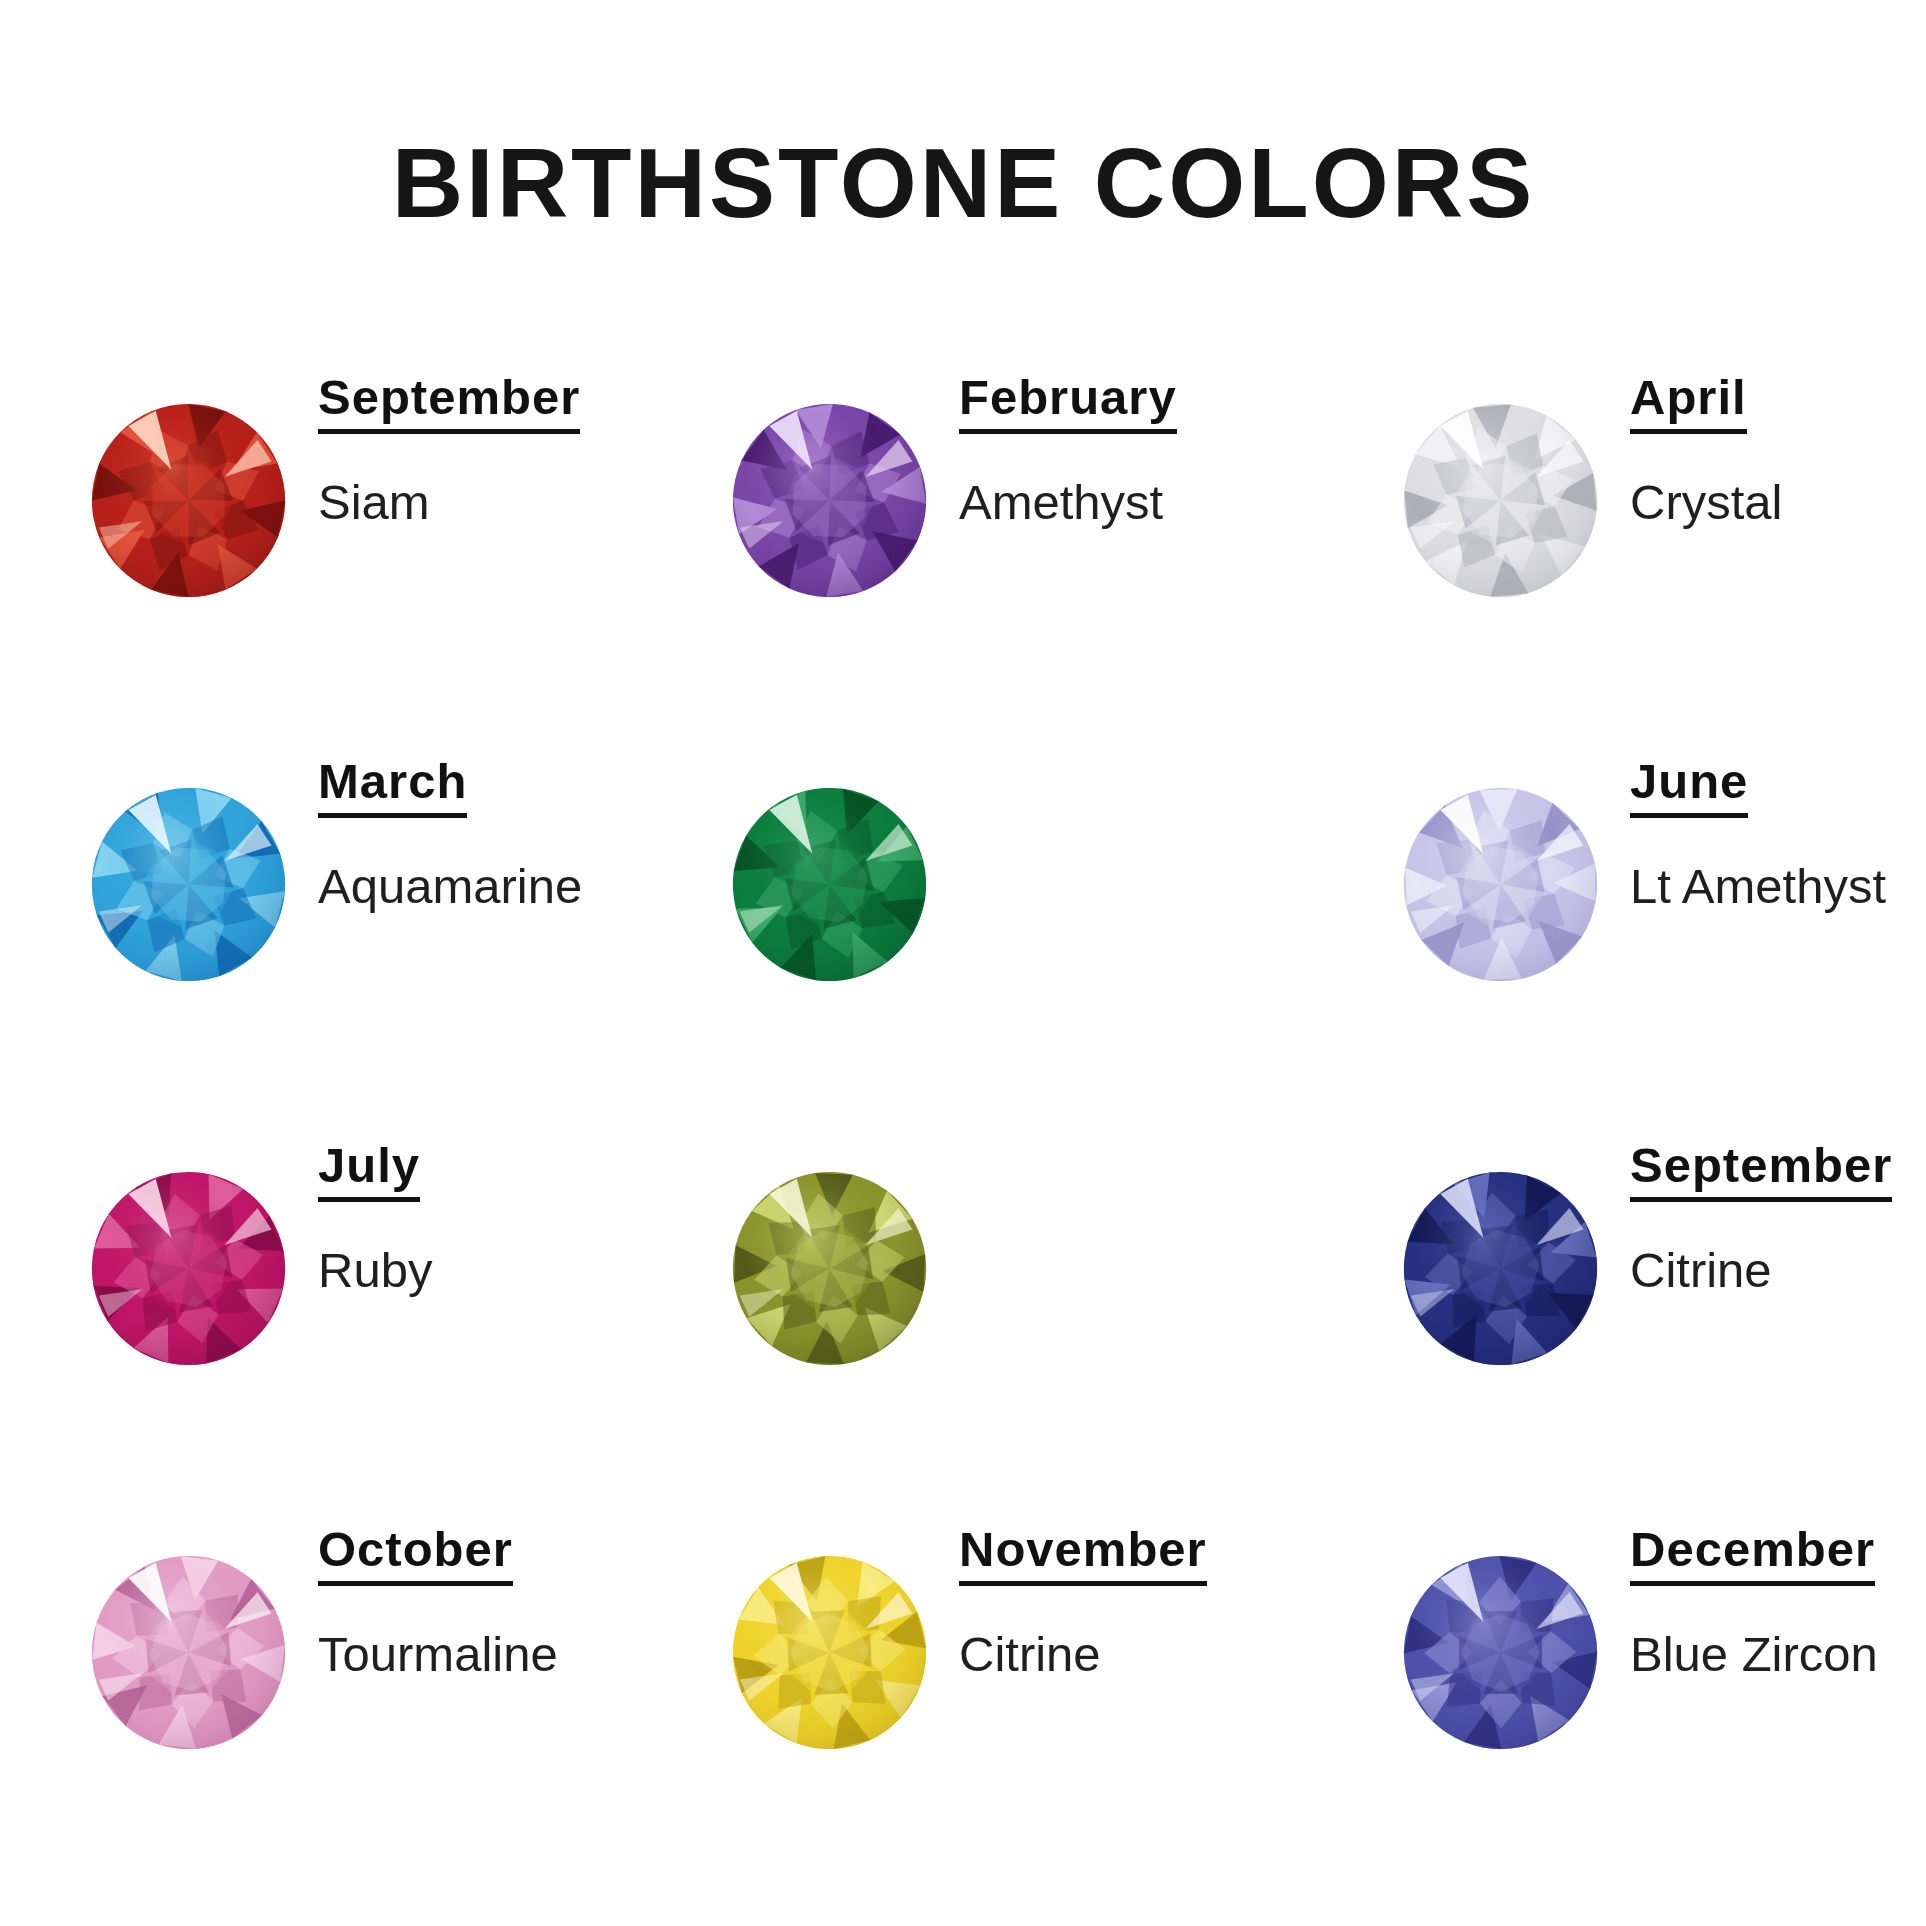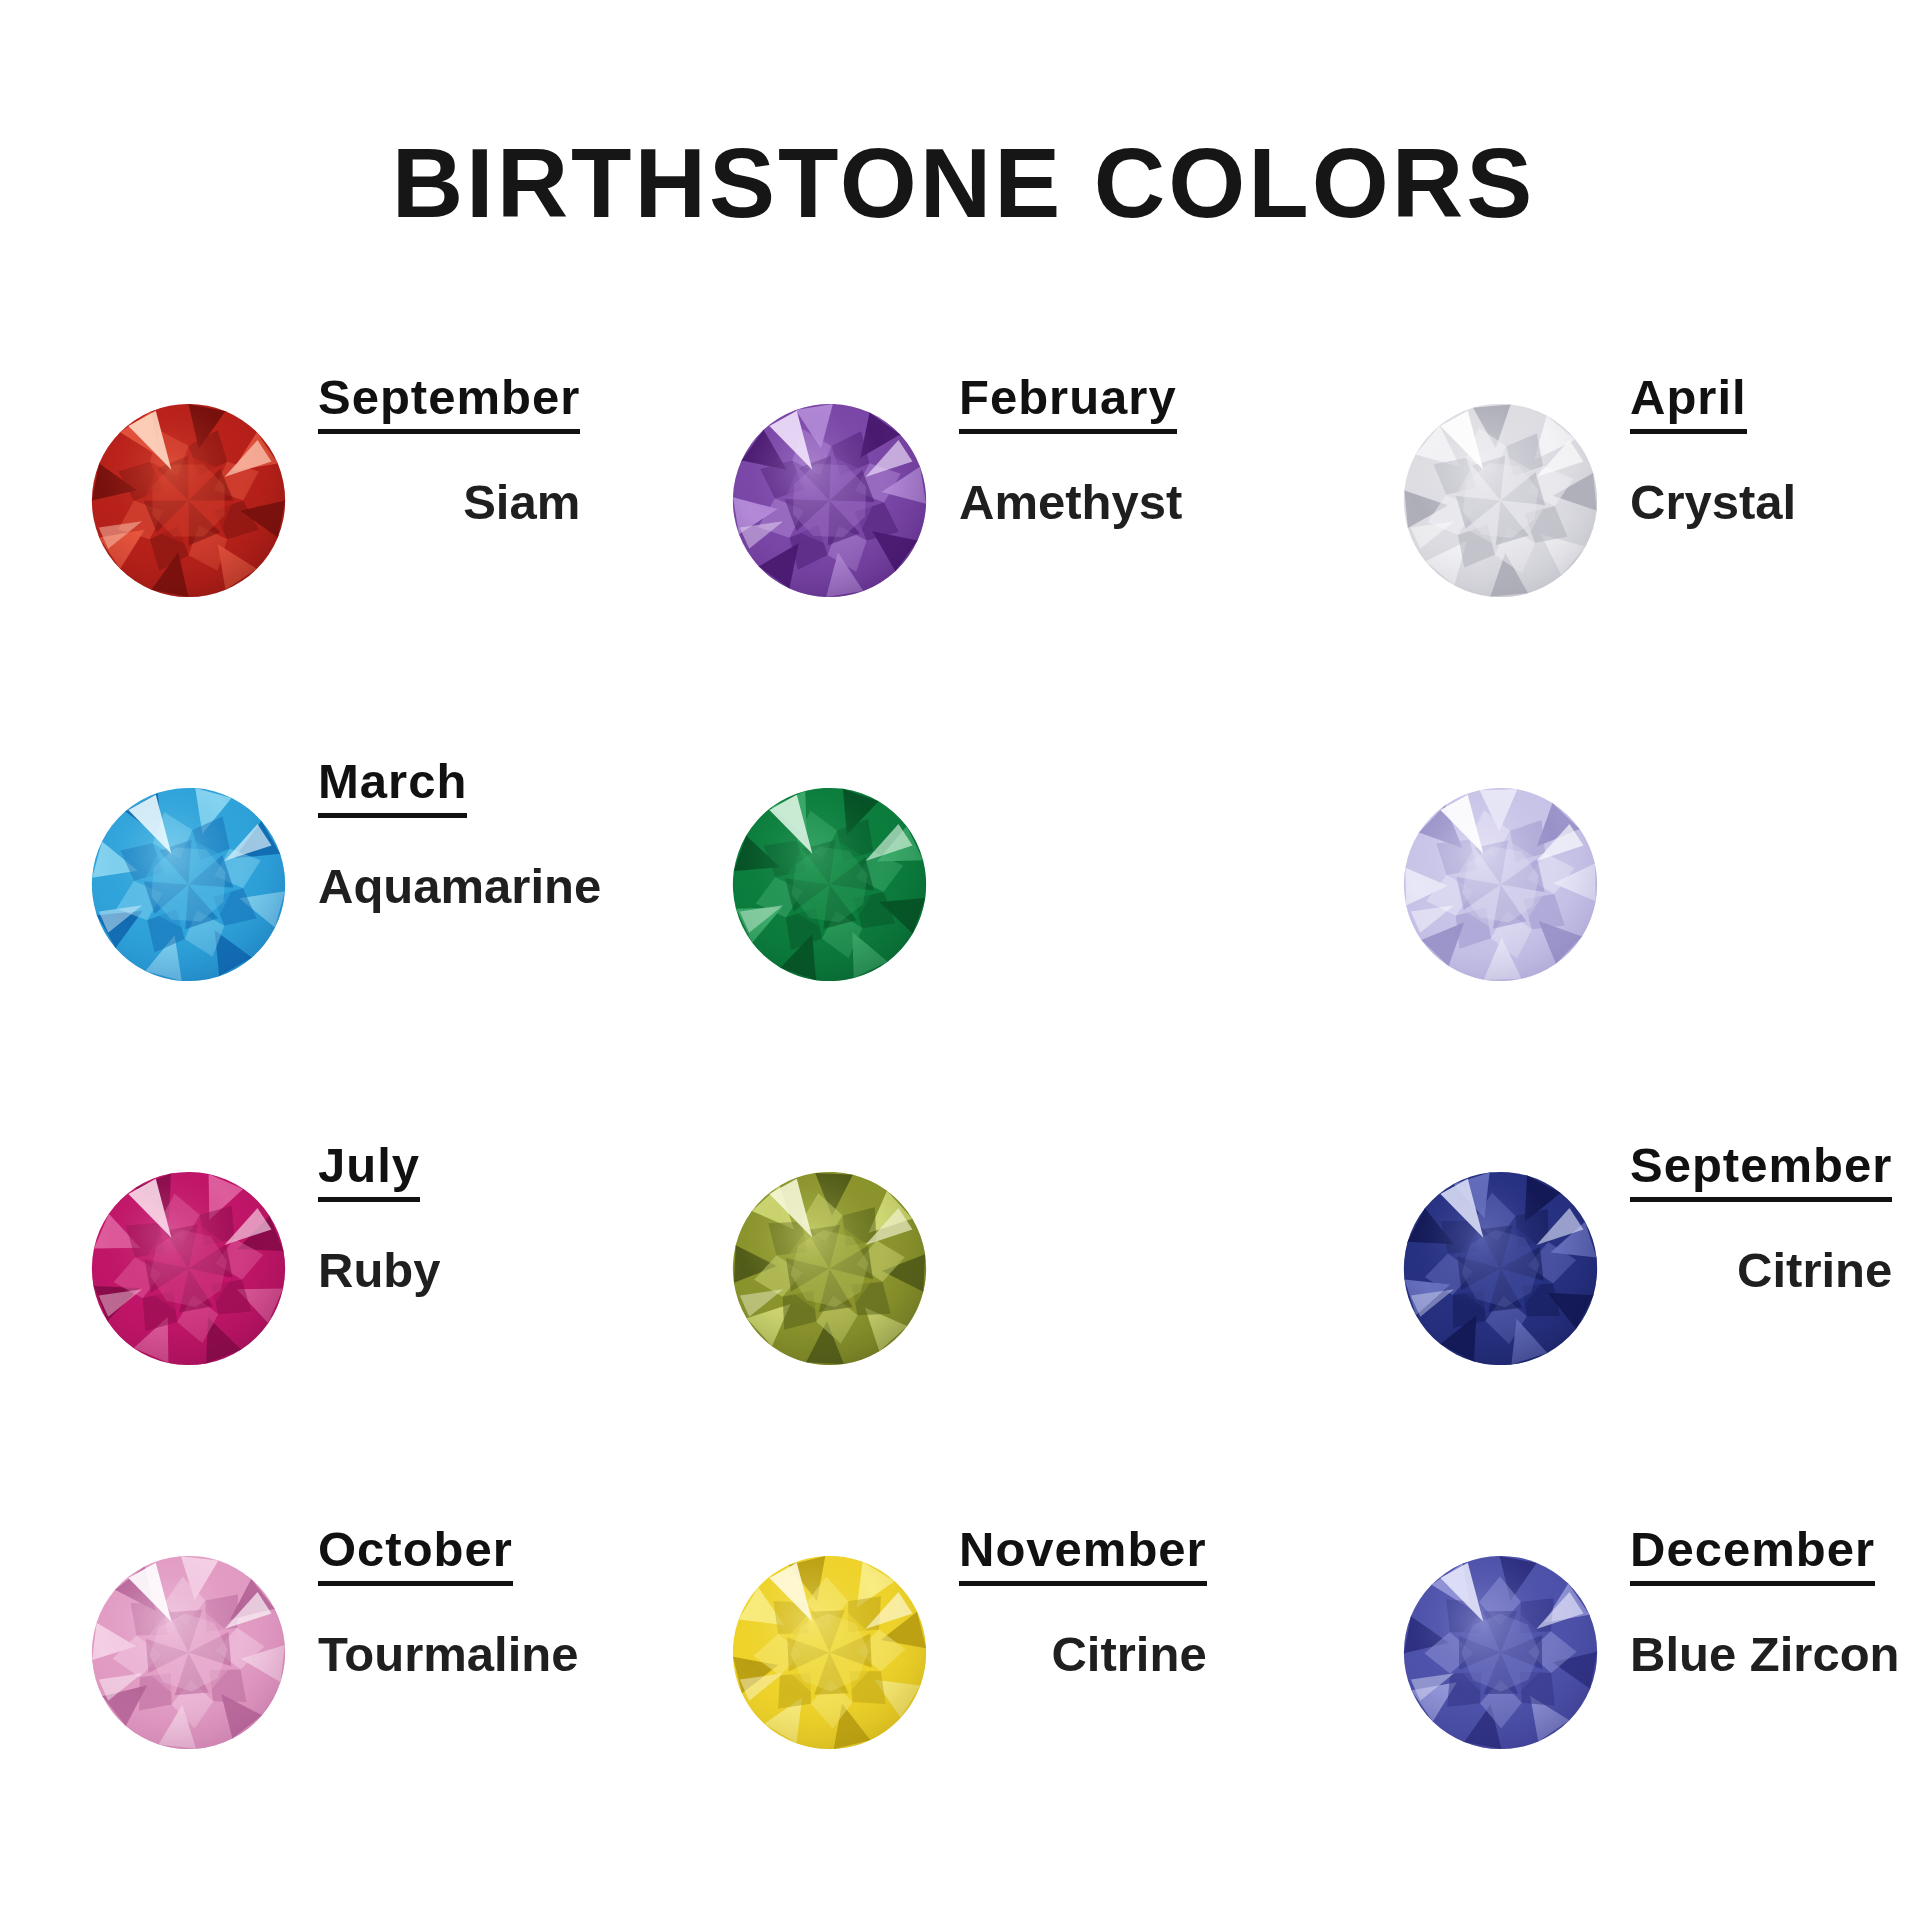--- a/index.html
+++ b/index.html
@@ -48,24 +48,23 @@
     line-height:1.12;
     font-weight:800;
     letter-spacing:1px;
     color:#111111;
     border-bottom:5px solid #111111;
     padding-bottom:4px;
   }
   .stone{
     font-size:49px;
     line-height:1.1;
-    font-weight:700;
+    font-weight:400;
     margin-top:42px;
     color:#1f1f1f;
-    text-align:right;
   }
 </style>
 </head>
 <body>
 
 <div class="title">BIRTHSTONE COLORS</div>
 
 <div class="grid">
 
   <div class="cell">
@@ -399,20 +398,24 @@
             <polygon points="-0.00,-23.00 16.26,-16.26 0,0" fill="#928bc4" opacity="0.55"></polygon>
             <polygon points="16.26,-16.26 23.00,-0.00 0,0" fill="#c8c4e8" opacity="0.55"></polygon>
             <polygon points="18.48,7.65 7.65,18.48 -7.65,18.48 -18.48,7.65 -18.48,-7.65 -7.65,-18.48 7.65,-18.48 18.48,-7.65 " fill="#edecf9" opacity="0.28"></polygon>
           </g>
           <circle r="49.5" fill="url(#gemgrad5)" opacity="0.55"></circle>
           <polygon points="-30.78,-38.13 -16.77,-46.04 -8.77,-15.72" fill="#ffffff" opacity="0.9"></polygon>
           <polygon points="35.33,-30.99 42.52,-20.02 18.40,-12.06" fill="#ffffff" opacity="0.65"></polygon>
           <polygon points="-41.13,24.74 -45.97,13.80 -23.72,10.64" fill="#ffffff" opacity="0.45"></polygon>
         </svg>
       </div>
+    <div class="info">
+      <div class="month">June</div>
+      <div class="stone">Lt Amethyst</div>
+    </div>
   </div>
 
   <div class="cell">
     <div class="gem-wrap">
         <svg viewBox="-52 -52 104 104">
           <defs>
             <radialGradient id="gemgrad6" cx="40%" cy="34%" r="72%">
               <stop offset="0%" stop-color="#e167a3" stop-opacity="0.95"></stop>
               <stop offset="52%" stop-color="#c01568" stop-opacity="0.12"></stop>
               <stop offset="100%" stop-color="#7f0a45" stop-opacity="0.85"></stop>

